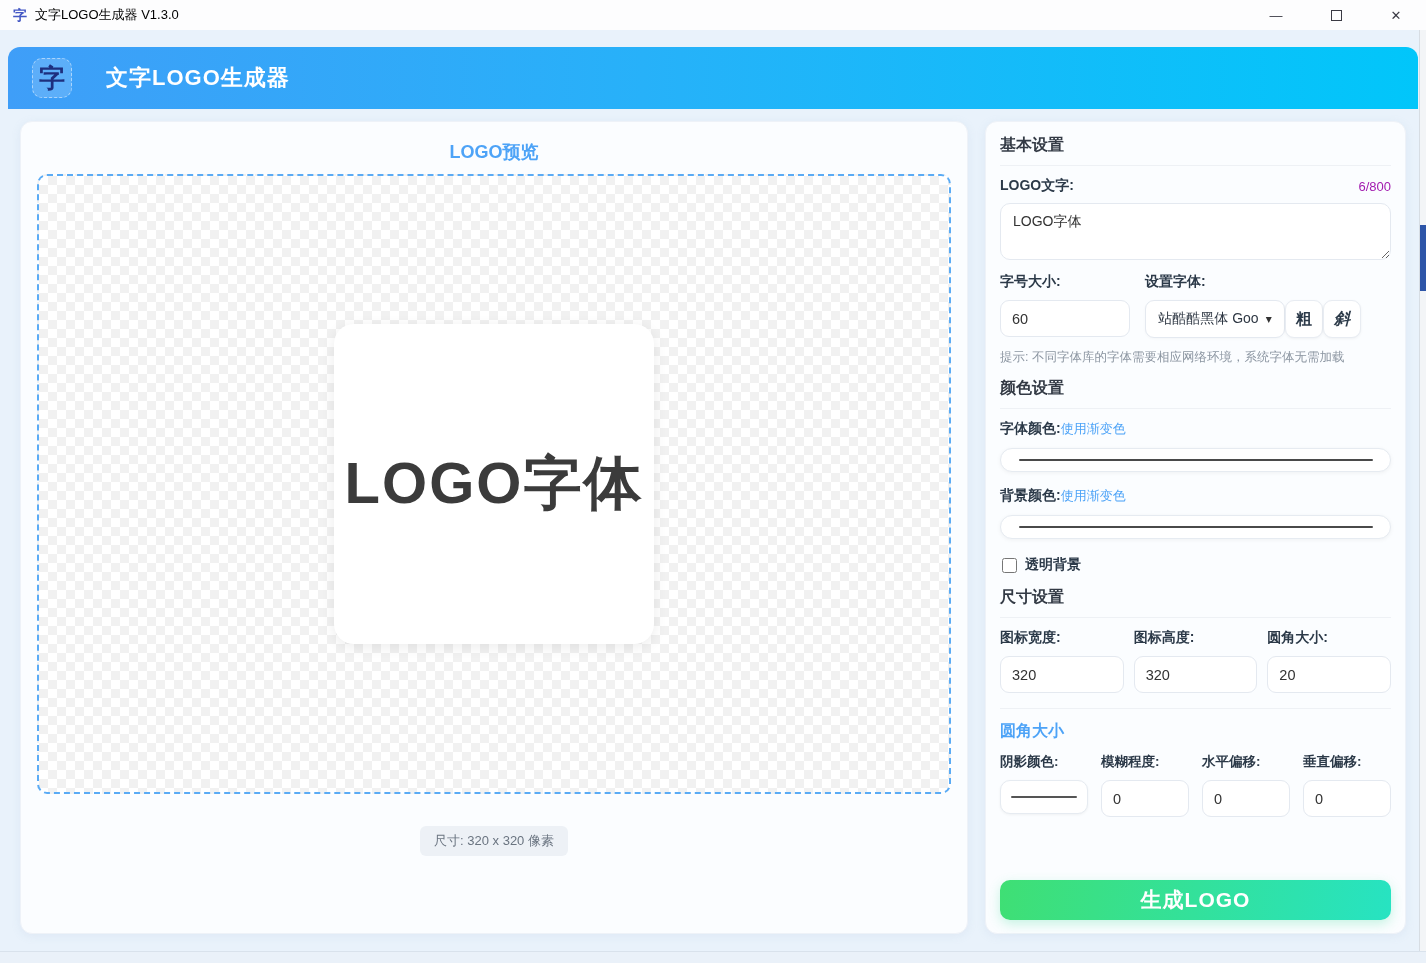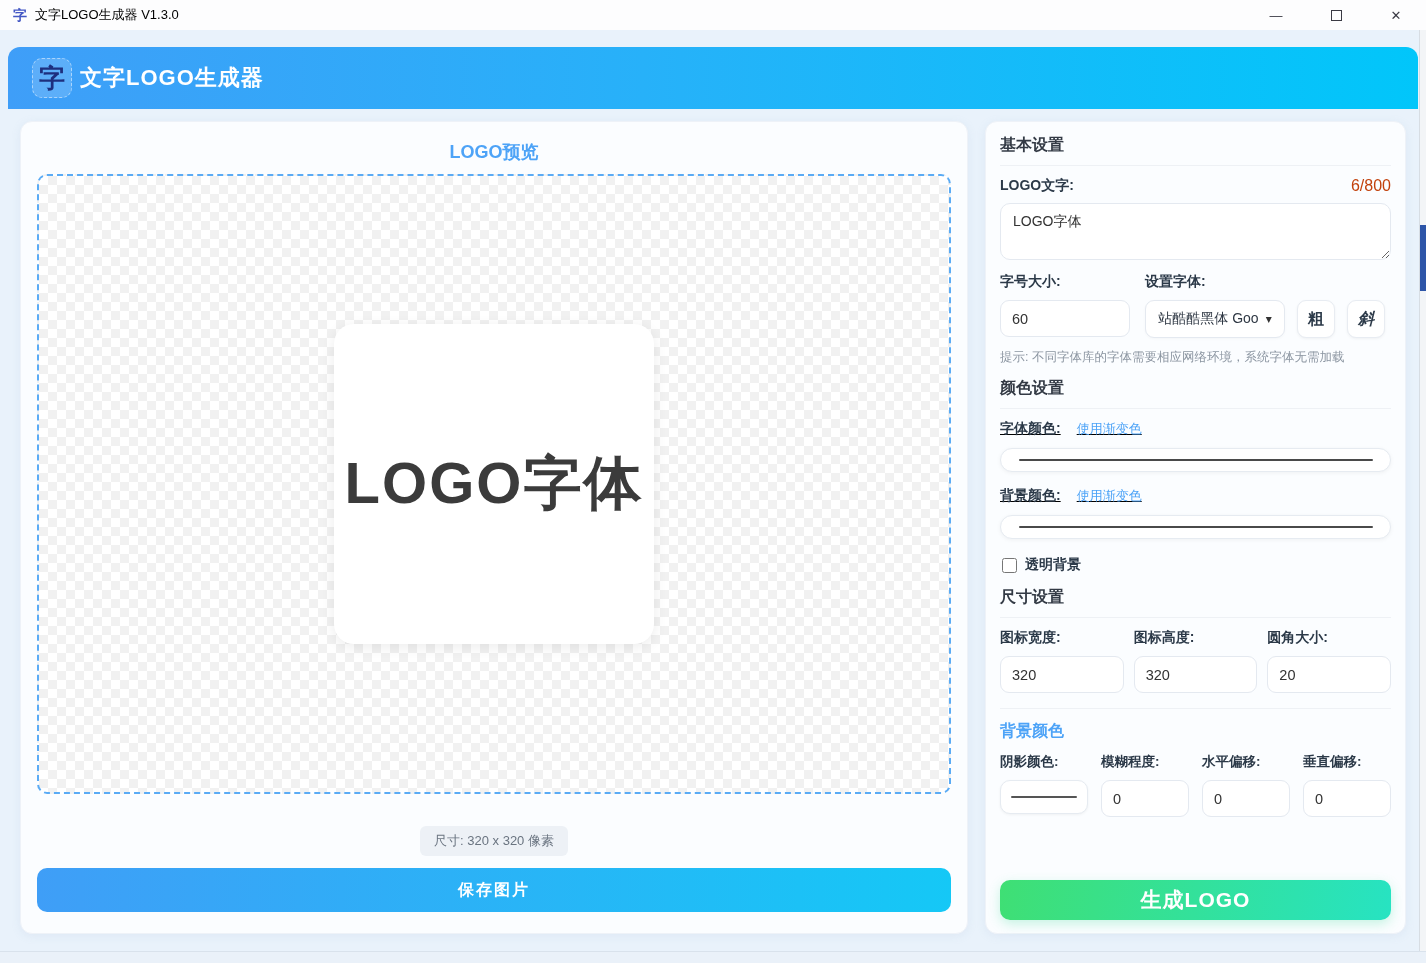--- a/index.html
+++ b/index.html
@@ -13,21 +13,21 @@
   .tb-btn { width: 60px; height: 100%; display: flex; align-items: center; justify-content: center; color: #3a3a44; font-size: 13px; cursor: pointer; }
   .tb-max-glyph { width: 11px; height: 11px; border: 1.4px solid #3a3a44; display: inline-block; }
 
   
   .app-header { margin: 17px 8px 0 8px; height: 62px; border-radius: 12px 12px 0 0;
     background: linear-gradient(90deg, #3f9ef8 0%, #27b1f9 45%, #01c6fa 100%);
     display: flex; align-items: center; padding-left: 24px; }
   .header-icon { width: 40px; height: 40px; border-radius: 10px; background: rgba(255,255,255,0.16);
     border: 1px dashed rgba(235,245,255,0.55); display: flex; align-items: center; justify-content: center;
     font-size: 26px; font-weight: 800; color: #1d2f7e; }
-  .header-title { color: #fff; font-size: 22px; font-weight: 700; margin-left: 8px; letter-spacing: 1px; }
+  .header-title { color: #fff; font-size: 22px; font-weight: 700; margin-left: 34px; letter-spacing: 1px; }
 
   
   .content { display: flex; margin: 12px 20px 0 20px; gap: 17px; height: 813px; }
   .card { background: #fbfdff; border: 1px solid #eef2f8; border-radius: 12px; box-shadow: 0 2px 10px rgba(140,165,200,0.12); }
 
   
   .preview-card { width: 948px; padding: 14px 16px 14px 16px; display: flex; flex-direction: column; }
   .preview-title { text-align: center; color: #4da3f7; font-weight: 700; font-size: 18px; margin: 4px 0 10px; }
   .preview-box { height: 620px; border: 2px dashed #5aabf5; border-radius: 10px;
     background-color: #fff;
@@ -44,41 +44,41 @@
   .save-btn { margin-top: 12px; height: 44px; border: none; border-radius: 10px; cursor: pointer;
     background: linear-gradient(90deg, #3f9ef7 0%, #15c8f6 100%);
     color: #fff; font-weight: 700; font-size: 16px; letter-spacing: 2px; }
 
   
   .settings-card { flex: 1; padding: 13px 14px; display: flex; flex-direction: column; }
   .sec-title { font-size: 16px; font-weight: 700; color: #333a45; padding-bottom: 9px;
     border-bottom: 1px solid #eef1f5; margin-bottom: 11px; }
   .label { font-size: 14px; font-weight: 700; color: #2c3a49; }
   .label-row { display: flex; align-items: center; justify-content: space-between; margin-bottom: 8px; }
-  .counter { font-size: 16px; color: #c2410c; font-weight: 400; }
+  .counter { font-size: 13px; color: #a21caf; font-weight: 400; }
   textarea.logo-input { width: 100%; height: 57px; border: 1px solid #e4e9f0; border-radius: 10px;
     padding: 9px 12px; font-size: 14px; color: #333; resize: both; outline: none; background: #fff; }
   .row2 { display: flex; margin-top: 13px; }
   .col-size { width: 145px; }
   .col-font { flex: 1; }
   .field-label { font-size: 14px; font-weight: 700; color: #2c3a49; margin-bottom: 9px; }
   input.text-input { height: 37px; border: 1px solid #e4e9f0; border-radius: 9px; padding: 16px 11px;
     font-size: 14.5px; color: #333; outline: none; background: #fff; width: 100%; }
   .size-input { width: 130px !important; }
-  .font-controls { display: flex; align-items: flex-end; gap: 12px; }
+  .font-controls { display: flex; align-items: flex-end; }
   .select-box { width: 140px; height: 38px; border: 1px solid #e4e9f0; border-radius: 9px; background: #fff;
     display: flex; align-items: center; justify-content: center; gap: 7px; font-size: 14px; color: #2f3844;
     cursor: pointer; box-shadow: 0 1px 3px rgba(0,0,0,0.03); }
   .chevron { font-size: 12px; color: #333; }
   .btn-sq { width: 38px; height: 38px; border: 1px solid #e8ecf2; border-radius: 9px; background: #fff;
     font-size: 16px; font-weight: 700; color: #2c3a49; cursor: pointer; box-shadow: 0 1px 3px rgba(0,0,0,0.05); }
   .btn-italic { font-style: italic; }
   .tip { margin-top: 11px; color: #8b95a1; font-size: 12.5px; margin-bottom: 12px; }
 
-  .color-row { display: flex; align-items: center; gap: 16px; margin-bottom: 10px; text-decoration: underline; }
+  .color-row { display: flex; align-items: center; margin-bottom: 10px; }
   .grad-link { font-size: 13px; color: #4da3f7; cursor: pointer; font-weight: 400; }
   .color-bar { height: 24px; border: 1px solid #e6ebf1; border-radius: 13px; background: #fff;
     box-shadow: 0 1px 4px rgba(0,0,0,0.05); position: relative; margin-bottom: 15px; cursor: pointer; }
   .color-bar .line { position: absolute; left: 4.5%; right: 4.5%; top: 50%; height: 2px; margin-top: -1px;
     background: #4a4a4a; border-radius: 1px; }
   .check-row { display: flex; align-items: center; gap: 8px; margin: 2px 0 13px 2px; }
   .check-row input { width: 15px; height: 15px; accent-color: #4da3f7; }
 
   .cols3 { display: flex; gap: 10px; }
   .cols3 > div { flex: 1; }
@@ -136,21 +136,20 @@
 <div class="content">
 
   <div class="card preview-card">
     <div class="preview-title">LOGO预览</div>
     <div class="preview-box">
       <div class="logo-square">
         <span class="logo-text">LOGO字体</span>
       </div>
     </div>
     <div class="size-pill">尺寸: 320 x 320 像素</div>
-    <button class="save-btn">保存图片</button>
   </div>
 
   <div class="card settings-card">
 
     <div class="sec-title">基本设置</div>
 
     <div class="label-row">
       <span class="label">LOGO文字:</span>
       <span class="counter">6/800</span>
     </div>
@@ -209,21 +208,21 @@
         <div class="field-label">图标高度:</div>
         <input class="text-input" type="text" value="320" style="">
       </div>
       <div>
         <div class="field-label">圆角大小:</div>
         <input class="text-input" type="text" value="20" style="">
       </div>
     </div>
 
     <div class="shadow-sec">
-      <div class="shadow-title">背景颜色</div>
+      <div class="shadow-title">圆角大小</div>
       <div class="cols4">
         <div>
           <div class="field-label">阴影颜色:</div>
           <div class="shadow-bar">
               <div class="line"></div>
             </div>
         </div>
         <div>
           <div class="field-label">模糊程度:</div>
           <input class="text-input small-input" type="text" value="0" style="">

